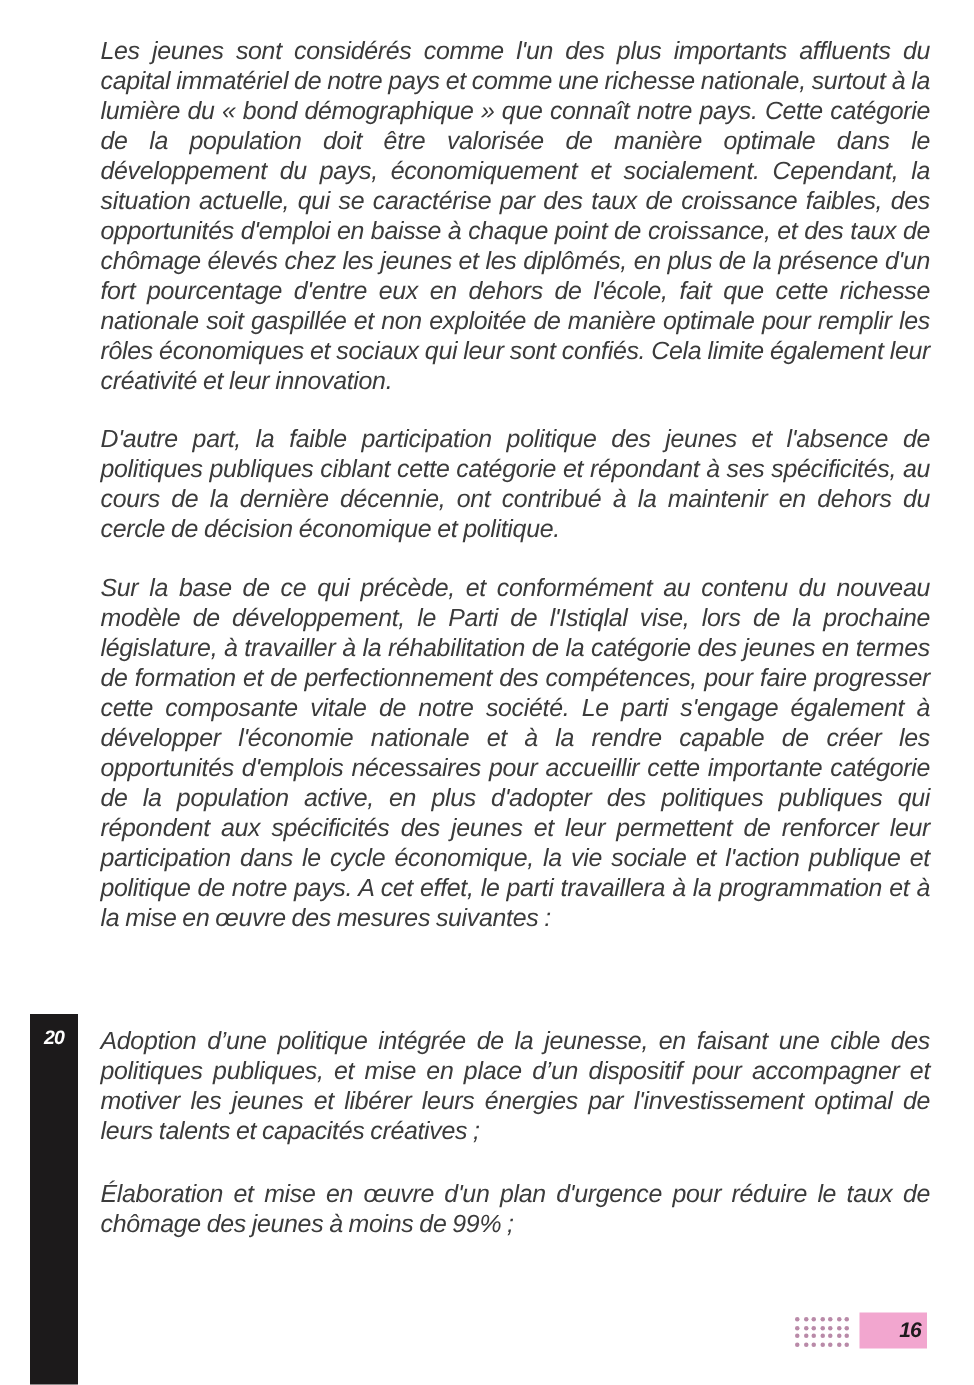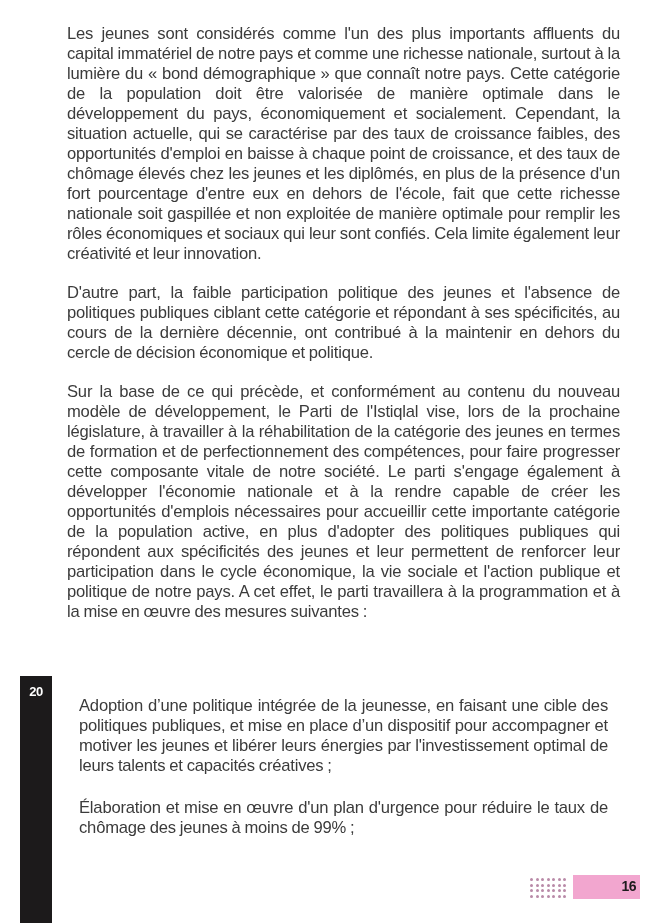--- a/index.html
+++ b/index.html
@@ -13,20 +13,21 @@
       position: relative;
       overflow: hidden;
       font-family: "Liberation Sans", sans-serif;
       color: #3b3b3b;
     }
     .page {
       position: absolute;
       left: 0; top: 0;
       width: 649px;
       height: 923px;
+      font-style: italic;
     }
     .text-column {
       position: absolute;
       left: 67px;
       top: 24px;
       width: 553px;
     }
     .para {
       margin: 0 0 19px 0;
       font-size: 16.6px;
@@ -43,21 +44,21 @@
       width: 32px;
       height: 247px;
       background: #1c1a1b;
     }
     .measure {
       position: absolute;
       left: 67px;
       width: 553px;
     }
     .measure-text {
-      margin: 12px;
+      margin: 0;
       font-size: 16.6px;
       line-height: 20px;
       text-align: justify;
       letter-spacing: -0.2px;
       word-spacing: -0.5px;
     }
     .measure-num {
       position: absolute;
       left: 20px;
       width: 32px;
@@ -84,21 +85,21 @@
       height: 3px;
       border-radius: 50%;
       background: #b98aa8;
       display: block;
       margin: 1px;
     }
     .page-badge {
       position: absolute;
       left: 573px;
       top: 875px;
-      width: 67px;
+      width: 45px;
       height: 24px;
       background: #f2a6cf;
     }
     .page-number {
       position: absolute;
       right: 4px;
       top: 3px;
       font-size: 14px;
       font-weight: bold;
       color: #1e1b1d;

